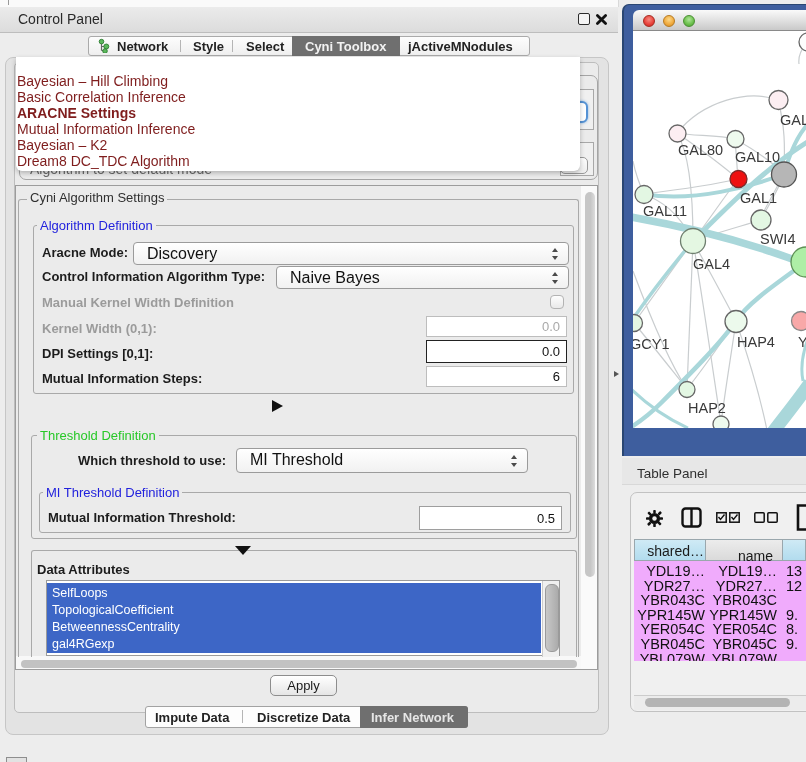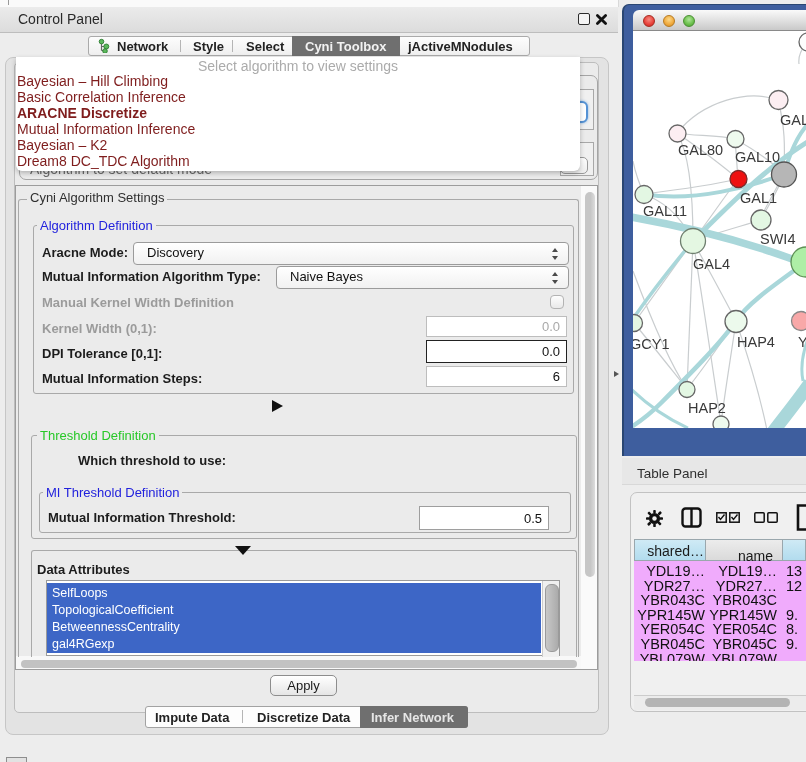--- a/index.html
+++ b/index.html
@@ -2,21 +2,21 @@
 <html><head>
 <meta charset="utf-8">
 <style>
 html,body{margin:0;padding:0}
 body{font-family:"Liberation Sans",sans-serif;}
 #root{position:relative;width:806px;height:762px;background:#ededed;overflow:hidden;font-family:"Liberation Sans",sans-serif;}
 .abs{position:absolute}
 .lbl{position:absolute;font-size:13px;font-weight:bold;color:#1c1c1c;white-space:nowrap}
 .grp{position:absolute;border:1px solid #a9a9a9;border-radius:3px}
 .gtitle{position:absolute;background:#ebebeb;padding:0 3px;font-size:13px;white-space:nowrap}
-.combo{position:absolute;background:linear-gradient(#ffffff,#f1f1f1);border:1px solid #9b9b9b;border-radius:4px;font-size:13px;color:#111}
+.combo{position:absolute;background:linear-gradient(#ffffff,#f1f1f1);border:1px solid #9b9b9b;border-radius:4px;font-size:16px;color:#111}
 .combo .ct{position:absolute;left:13px;top:2px;white-space:nowrap}
 .spin{position:absolute;right:9px;top:50%;width:7px;height:12px;margin-top:-6px}
 .spin:before{content:"";position:absolute;left:0;top:0;border-left:3.5px solid transparent;border-right:3.5px solid transparent;border-bottom:4.5px solid #4a4a4a}
 .spin:after{content:"";position:absolute;left:0;bottom:0;border-left:3.5px solid transparent;border-right:3.5px solid transparent;border-top:4.5px solid #4a4a4a}
 .field{position:absolute;background:#fff;border:1px solid #bdbdbd;font-size:13px;text-align:right;color:#111;box-sizing:border-box;padding-right:6px}
 .tabtxt{font-size:13px;font-weight:bold;color:#222;position:absolute;white-space:nowrap}
 .sep{position:absolute;width:1px;background:#b5b5b5}
 </style>
 </head>
 <body>
@@ -67,43 +67,47 @@
 <div class="gtitle" style="left:27px;top:190px;color:#2f2f2f">Cyni Algorithm Settings</div>
 
 <div class="grp" style="left:33px;top:225px;width:539px;height:167px"></div>
 <div class="gtitle" style="left:37px;top:218px;color:#2222dd">Algorithm Definition</div>
 
 <div class="lbl" style="left:42px;top:245px">Aracne Mode:</div>
 <div class="combo" style="left:133px;top:242px;width:434px;height:21px">
       <span class="ct">Discovery</span>
       <span class="spin"></span>
     </div>
-<div class="lbl" style="left:42px;top:269px">Mutual Information Algorithm Type:</div>
+<div class="lbl" style="left:42px;top:269px">Control Information Algorithm Type:</div>
 <div class="combo" style="left:276px;top:266px;width:291px;height:21px">
       <span class="ct">Naive Bayes</span>
       <span class="spin"></span>
     </div>
 <div class="lbl" style="left:42px;top:295px;color:#9b9b9b">Manual Kernel Width Definition</div>
 <div class="abs" style="left:550px;top:295px;width:14px;height:14px;background:linear-gradient(#fdfdfd,#e9e9e9);border:1px solid #b3b3b3;border-radius:4px;box-sizing:border-box"></div>
 <div class="lbl" style="left:42px;top:321px;color:#9b9b9b">Kernel Width (0,1):</div>
 <div class="field" style="left:426px;top:316px;width:141px;height:21px;color:#a9a9a9;line-height:20px">0.0</div>
-<div class="lbl" style="left:42px;top:346px">DPI Tolerance [0,1]:</div>
+<div class="lbl" style="left:42px;top:346px">DPI Settings [0,1]:</div>
 <div class="field" style="left:426px;top:340px;width:141px;height:23px;border-color:#222;line-height:22px">0.0</div>
 <div class="lbl" style="left:42px;top:371px">Mutual Information Steps:</div>
 <div class="field" style="left:426px;top:366px;width:141px;height:21px;line-height:20px">6</div>
 
 <div class="abs" style="left:272px;top:400px;width:0;height:0;border-top:6px solid transparent;border-bottom:6px solid transparent;border-left:11px solid #111"></div>
 
 <div class="grp" style="left:31px;top:435px;width:544px;height:102px"></div>
 <div class="gtitle" style="left:37px;top:428px;color:#28c828">Threshold Definition</div>
 <div class="lbl" style="left:78px;top:453px">Which threshold to use:</div>
+<div class="combo" style="left:236px;top:448px;width:290px;height:23px">
+      <span class="ct">MI Threshold</span>
+      <span class="spin"></span>
+    </div>
 <div class="grp" style="left:39px;top:492px;width:530px;height:39px"></div>
 <div class="gtitle" style="left:43px;top:485px;color:#2222dd">MI Threshold Definition</div>
 <div class="lbl" style="left:48px;top:510px">Mutual Information Threshold:</div>
-<div class="field" style="left:419px;top:506px;width:130px;height:24px;border-color:#9e9e9e;line-height:23px">0.5</div>
+<div class="field" style="left:419px;top:506px;width:143px;height:24px;border-color:#9e9e9e;line-height:23px">0.5</div>
 
 <div class="grp" style="left:31px;top:550px;width:544px;height:106px;border-bottom:none;border-radius:3px 3px 0 0"></div>
 <div class="abs" style="left:235px;top:546px;width:0;height:0;border-left:8.5px solid transparent;border-right:8.5px solid transparent;border-top:9px solid #111"></div>
 <div class="lbl" style="left:37px;top:562px;font-size:13px">Data Attributes</div>
 
 <div class="abs" style="left:46px;top:580px;width:514px;height:76px;background:#fff;border:1px solid #9a9a9a;box-sizing:border-box"></div>
 <div class="abs" style="left:47px;top:583px;width:494px;height:70px;background:#3d66c6"></div>
 <div class="abs" style="left:52px;top:585px;font-size:12.5px;color:#fff;line-height:17px">SelfLoops<br>TopologicalCoefficient<br>BetweennessCentrality<br>gal4RGexp</div>
 <div class="abs" style="left:542px;top:581px;width:17px;height:76px;background:#f0f0f0;border-left:1px solid #ccc;box-sizing:border-box"></div>
 <div class="abs" style="left:545px;top:584px;width:12px;height:66px;background:linear-gradient(90deg,#c8c8c8,#ababab);border:1px solid #9a9a9a;border-radius:6px"></div>
@@ -119,22 +123,21 @@
 
 <div class="abs" style="left:6px;top:757px;width:19px;height:10px;background:#e2e2e2;border:1px solid #8e8e8e"></div>
 
 <div class="abs" style="left:614px;top:371px;width:0;height:0;border-top:3px solid transparent;border-bottom:3px solid transparent;border-left:5px solid #555"></div>
 
 <div class="abs" style="left:30px;top:171px;width:300px;height:7px;overflow:hidden;z-index:19">
       <div style="margin-top:-10px;font-size:14px;color:#6a6a6a;white-space:nowrap">Algorithm to set default mode</div>
     </div>
 
 <div class="abs" style="left:16px;top:57px;width:564px;height:114px;background:#fff;border-radius:0 0 6px 6px;box-shadow:0 2px 5px rgba(0,0,0,0.25);z-index:20"></div>
-<div class="abs" style="left:16px;top:58px;width:564px;text-align:center;font-size:14px;color:#ababab;z-index:21">Select algorithm to view settings</div>
-<div class="abs" style="left:17px;top:73px;font-size:14px;color:#7f1d1d;line-height:16px;z-index:21">Bayesian – Hill Climbing<br>Basic Correlation Inference<br><b>ARACNE Discretize</b><br>Mutual Information Inference<br>Bayesian – K2<br>Dream8 DC_TDC Algorithm</div>
+<div class="abs" style="left:17px;top:73px;font-size:14px;color:#7f1d1d;line-height:16px;z-index:21">Bayesian – Hill Climbing<br>Basic Correlation Inference<br><b>ARACNE Settings</b><br>Mutual Information Inference<br>Bayesian – K2<br>Dream8 DC_TDC Algorithm</div>
 
 <div class="abs" style="left:622px;top:4px;width:184px;height:452px;background:#3e5e9e;border-left:2px solid #2a4672;border-top:1px solid #2a4672;border-radius:7px 0 0 0;box-sizing:border-box"></div>
 <div class="abs" style="left:633px;top:10px;width:173px;height:21px;background:linear-gradient(#fafafa,#c9c9c9);border-bottom:1px solid #8a8a8a;border-radius:6px 0 0 0;box-sizing:border-box"></div>
 <div class="abs" style="left:643px;top:15px;width:12px;height:12px;border-radius:50%;background:radial-gradient(circle at 50% 35%,#f58a80,#e8413a 60%,#c3271e);border:1px solid #a52b20;box-sizing:border-box"></div>
 <div class="abs" style="left:663px;top:15px;width:12px;height:12px;border-radius:50%;background:radial-gradient(circle at 50% 35%,#fbd98a,#f0a93c 60%,#cf8b28);border:1px solid #b77b22;box-sizing:border-box"></div>
 <div class="abs" style="left:683px;top:15px;width:12px;height:12px;border-radius:50%;background:radial-gradient(circle at 50% 35%,#b0e59a,#6abf4b 60%,#4d9c33);border:1px solid #4a8f33;box-sizing:border-box"></div>
 
 <svg class="abs" style="left:633px;top:31px;background:#fff" width="173" height="397" viewBox="0 0 173 397">
 <g fill="none" stroke="#c9cdcf" stroke-width="1.2">
 <path d="M44 102 C 70 70, 115 58, 145 69"></path>

